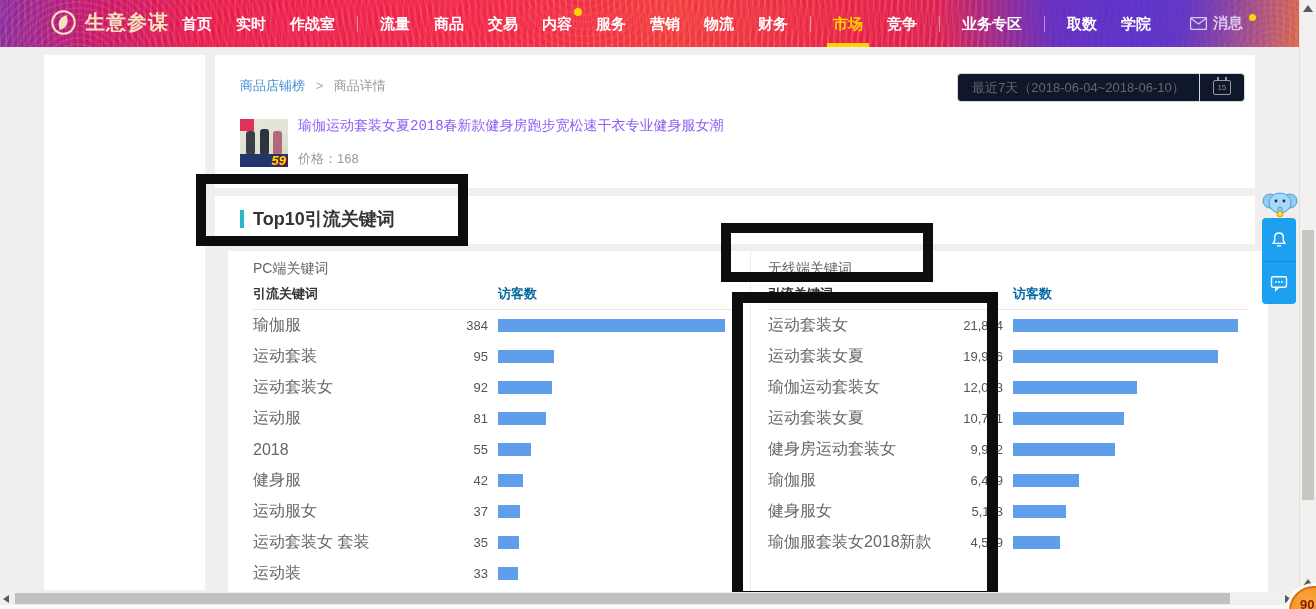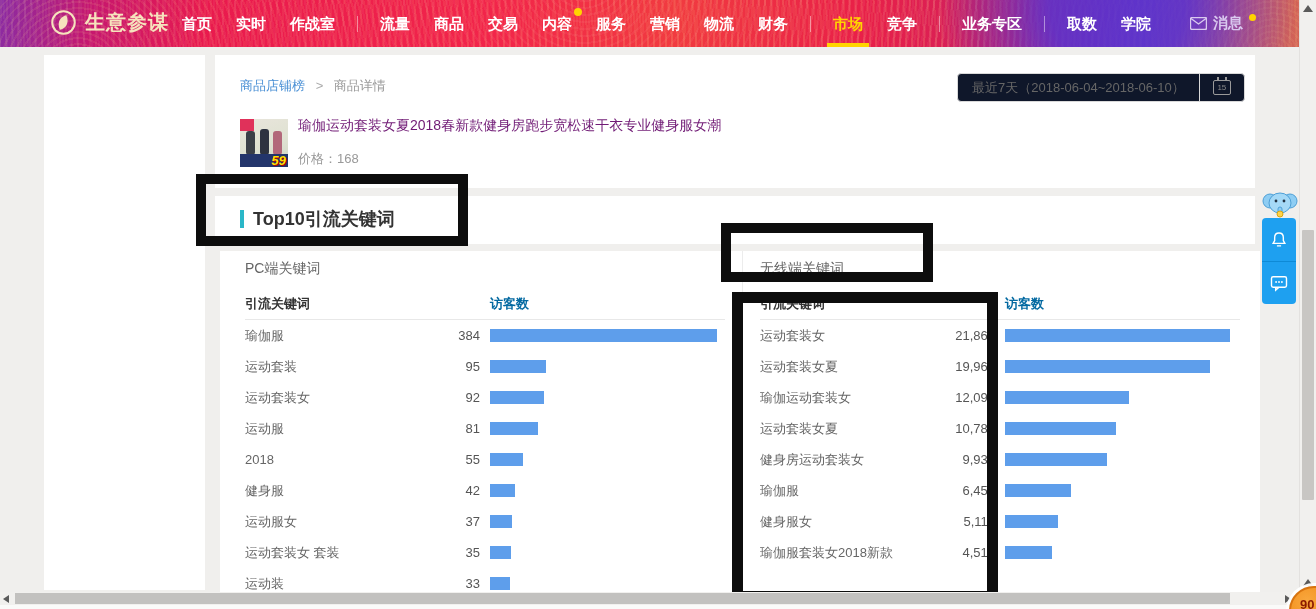--- a/index.html
+++ b/index.html
@@ -26,59 +26,59 @@
   .nav-divider{width:1px;height:16px;background:rgba(255,255,255,.45);margin:0 10px;}
   .nav-message{position:absolute;left:1190px;top:0;height:47px;display:flex;align-items:center;gap:6px;cursor:pointer;}
   .nav-message .msg-label{color:#d9c8ef;font-size:15px;font-weight:600;}
   .nav-message .dot{width:7px;height:7px;border-radius:50%;background:#ffd400;margin-top:-12px;}
 
   
   .left-panel{position:absolute;left:44px;top:55px;width:161px;height:535px;background:#fff;}
   .card{position:absolute;background:#fff;}
   .card1{left:215px;top:55px;width:1040px;height:133px;}
   .card2{left:215px;top:196px;width:1040px;height:48px;}
-  .card3{left:220px;top:251px;width:1040px;height:341px;overflow:hidden;padding-left:12px;}
+  .card3{left:228px;top:251px;width:1040px;height:341px;overflow:hidden;padding-left:12px;}
 
   
   .breadcrumb{position:absolute;left:25px;top:22px;font-size:13px;color:#999;}
   .bc-root{color:#4a90d5;cursor:pointer;}
   .bc-sep{margin:0 7px;color:#aaa;}
   .thumb{position:absolute;left:25px;top:64px;width:48px;height:48px;background:linear-gradient(160deg,#e9e5dc 0%,#dfe2d2 55%,#cfd4c4 100%);overflow:hidden;}
   .thumb .corner{position:absolute;left:0;top:0;width:14px;height:12px;background:#e0315a;}
   .thumb .fig1{position:absolute;left:6px;top:12px;width:9px;height:24px;background:#3a3f47;border-radius:3px;}
   .thumb .fig2{position:absolute;left:20px;top:10px;width:9px;height:26px;background:#2e3340;border-radius:3px;}
   .thumb .fig3{position:absolute;left:33px;top:12px;width:9px;height:24px;background:#b2687a;border-radius:3px;}
   .thumb .strip{position:absolute;left:0;bottom:0;width:100%;height:13px;background:#23356b;}
   .thumb .badge{position:absolute;right:2px;bottom:0;color:#ffe400;background:transparent;font-size:13px;font-style:italic;font-weight:700;line-height:13px;text-shadow:1px 1px 0 #b00;}
-  .prod-title{position:absolute;left:83px;top:62px;font-size:14px;color:#701a75;cursor:pointer;}
+  .prod-title{position:absolute;left:83px;top:62px;font-size:14px;color:#8b5cf6;cursor:pointer;font-family:Liberation Mono, monospace;}
   .prod-price{position:absolute;left:83px;top:95px;font-size:13px;color:#999;}
 
   
   .datepicker{position:absolute;left:742px;top:18px;height:29px;display:flex;border:1px solid #d9d9d9;border-radius:4px;background:#0f172a;cursor:pointer;}
   .dp-label{padding:0 14px;line-height:27px;font-size:13px;color:#666;border-right:1px solid #d9d9d9;}
   .dp-cal{width:44px;display:flex;align-items:center;justify-content:center;}
   .cal-icon{position:relative;width:18px;height:15px;border:1px solid #9a9a9a;border-radius:2px;font-size:8px;color:#888;text-align:center;line-height:14px;}
   .cal-icon:before,.cal-icon:after{content:"";position:absolute;top:-4px;width:2px;height:4px;background:#9a9a9a;}
   .cal-icon:before{left:3px;} .cal-icon:after{right:3px;}
 
   
   .sec-title{position:absolute;left:25px;top:11px;display:flex;align-items:center;gap:9px;}
   .sec-bar{width:4px;height:18px;background:#2ab7c8;}
   .sec-text{font-size:18px;font-weight:700;color:#333;}
 
   
   .col-divider{position:absolute;left:522px;top:0;width:1px;height:341px;background:#ececec;}
   .kw-table{position:absolute;top:0;width:480px;}
   .kw-table.left{left:25px;} .kw-table.right{left:540px;}
   .kw-tab{font-size:14px;color:#666;margin-top:9px;height:24px;cursor:pointer;}
-  .kw-head{display:flex;height:26px;align-items:center;margin-top:10px;border-bottom:1px solid #e8e8e8;padding-bottom:6px;}
+  .kw-head{display:flex;height:26px;align-items:center;border-bottom:1px solid #e8e8e8;padding-bottom:6px;}
   .kw-head .h0{width:245px;font-size:13px;font-weight:700;color:#333;}
   .kw-head .h1{font-size:13px;font-weight:700;color:#0369a1;}
   .t-row{display:flex;align-items:center;height:31px;}
-  .t-kw{width:150px;font-size:13px;color:#666;white-space:nowrap;}
+  .t-kw{width:150px;font-size:16px;color:#666;white-space:nowrap;}
   .t-val{width:85px;font-size:13px;color:#555;text-align:right;white-space:nowrap;}
   .t-barwrap{margin-left:10px;height:13px;display:flex;align-items:center;}
   .t-bar{height:13px;}
 
   
   .anno{position:absolute;border:10px solid #0d0d0d;z-index:50;pointer-events:none;}
   .anno.r1{left:196px;top:174px;width:272px;height:72px;}
   .anno.r2{left:721px;top:223px;width:212px;height:59px;}
   .anno.r3{left:732px;top:292px;width:266px;height:310px;border-width:11px;}
 

